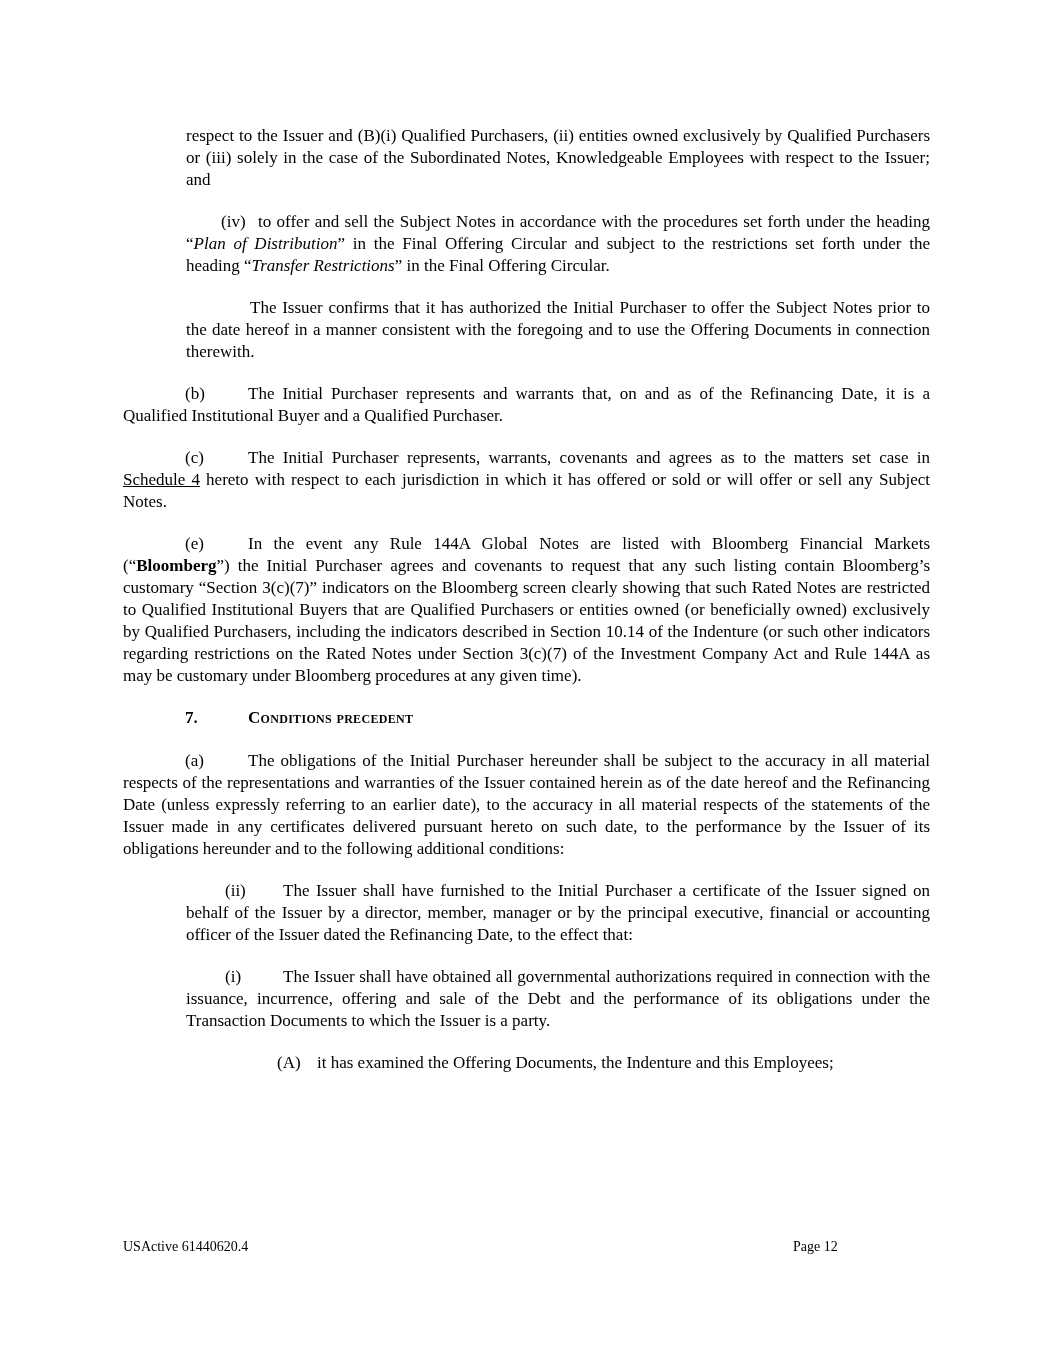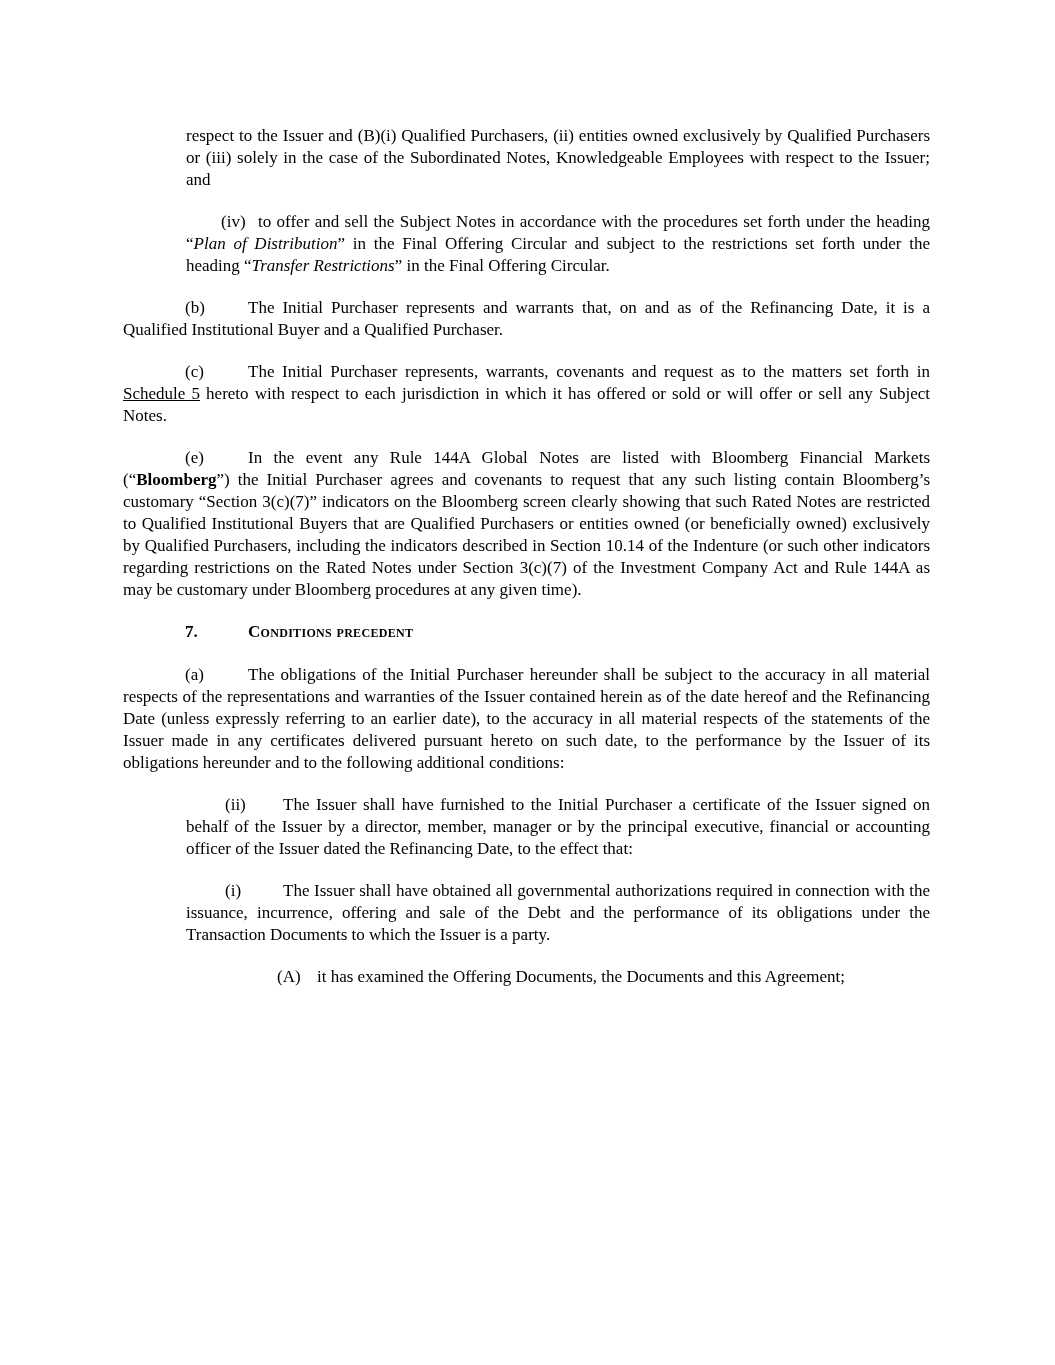--- a/index.html
+++ b/index.html
@@ -75,33 +75,38 @@
 </head>
 <body>
 
 <div class="page">
   <div class="content">
 
     <p class="blk-sub"><span>respect to the Issuer and (B)(i) Qualified Purchasers, (ii) entities owned exclusively by Qualified Purchasers or (iii) solely in the case of the Subordinated Notes, Knowledgeable Employees with respect to the Issuer; and</span></p>
 
     <p class="blk-sub fi-iv"><span class="lbl lbl-iv">(iv)</span><span>to offer and sell the Subject Notes in accordance with the procedures set forth under the heading “</span><span class="it">Plan of Distribution</span><span>” in the Final Offering Circular and subject to the restrictions set forth under the heading “</span><span class="it">Transfer Restrictions</span><span>” in the Final Offering Circular.</span></p>
 
+    <p class="blk-sub fi-conf"><span>The Issuer confirms that it has authorized the Initial Purchaser to offer the Subject Notes prior to the date hereof in a manner consistent with the foregoing and to use the Offering Documents in connection therewith.</span></p>
 
     <p class="fi-lvl1"><span class="lbl lbl-1">(b)</span><span>The Initial Purchaser represents and warrants that, on and as of the Refinancing Date, it is a Qualified Institutional Buyer and a Qualified Purchaser.</span></p>
 
-    <p class="fi-lvl1"><span class="lbl lbl-1">(c)</span><span>The Initial Purchaser represents, warrants, covenants and request as to the matters set forth in </span><span class="ul">Schedule 5</span><span> hereto with respect to each jurisdiction in which it has offered or sold or will offer or sell any Subject Notes.</span></p>
+    <p class="fi-lvl1"><span class="lbl lbl-1">(c)</span><span>The Initial Purchaser represents, warrants, covenants and agrees as to the matters set case in </span><span class="ul">Schedule 4</span><span> hereto with respect to each jurisdiction in which it has offered or sold or will offer or sell any Subject Notes.</span></p>
 
 
     <p class="fi-lvl1"><span class="lbl lbl-1">(e)</span><span>In the event any Rule 144A Global Notes are listed with Bloomberg Financial Markets (“</span><span class="bd">Bloomberg</span><span>”) the Initial Purchaser agrees and covenants to request that any such listing contain Bloomberg’s customary “Section 3(c)(7)” indicators on the Bloomberg screen clearly showing that such Rated Notes are restricted to Qualified Institutional Buyers that are Qualified Purchasers or entities owned (or beneficially owned) exclusively by Qualified Purchasers, including the indicators described in Section 10.14 of the Indenture (or such other indicators regarding restrictions on the Rated Notes under Section 3(c)(7) of the Investment Company Act and Rule 144A as may be customary under Bloomberg procedures at any given time).</span></p>
 
     <p class="heading"><span class="lbl lbl-1">7.</span><span class="sc">Conditions precedent</span></p>
 
     <p class="fi-lvl1"><span class="lbl lbl-1">(a)</span><span>The obligations of the Initial Purchaser hereunder shall be subject to the accuracy in all material respects of the representations and warranties of the Issuer contained herein as of the date hereof and the Refinancing Date (unless expressly referring to an earlier date), to the accuracy in all material respects of the statements of the Issuer made in any certificates delivered pursuant hereto on such date, to the performance by the Issuer of its obligations hereunder and to the following additional conditions:</span></p>
 
     <p class="blk-sub fi-rom"><span class="lbl lbl-rom">(ii)</span><span>The Issuer shall have furnished to the Initial Purchaser a certificate of the Issuer signed on behalf of the Issuer by a director, member, manager or by the principal executive, financial or accounting officer of the Issuer dated the Refinancing Date, to the effect that:</span></p>
 
     <p class="blk-sub fi-rom"><span class="lbl lbl-rom">(i)</span><span>The Issuer shall have obtained all governmental authorizations required in connection with the issuance, incurrence, offering and sale of the Debt and the performance of its obligations under the Transaction Documents to which the Issuer is a party.</span></p>
 
-    <p class="blk-A"><span class="lbl lbl-A">(A)</span><span>it has examined the Offering Documents, the Documents and this Agreement;</span></p>
+    <p class="blk-A"><span class="lbl lbl-A">(A)</span><span>it has examined the Offering Documents, the Indenture and this Employees;</span></p>
 
   </div>
 
+  <div class="footer">
+    <span class="doc-id">USActive 61440620.4</span>
+    <span class="page-num">Page 12</span>
+  </div>
 </div>
 
 </body></html>

